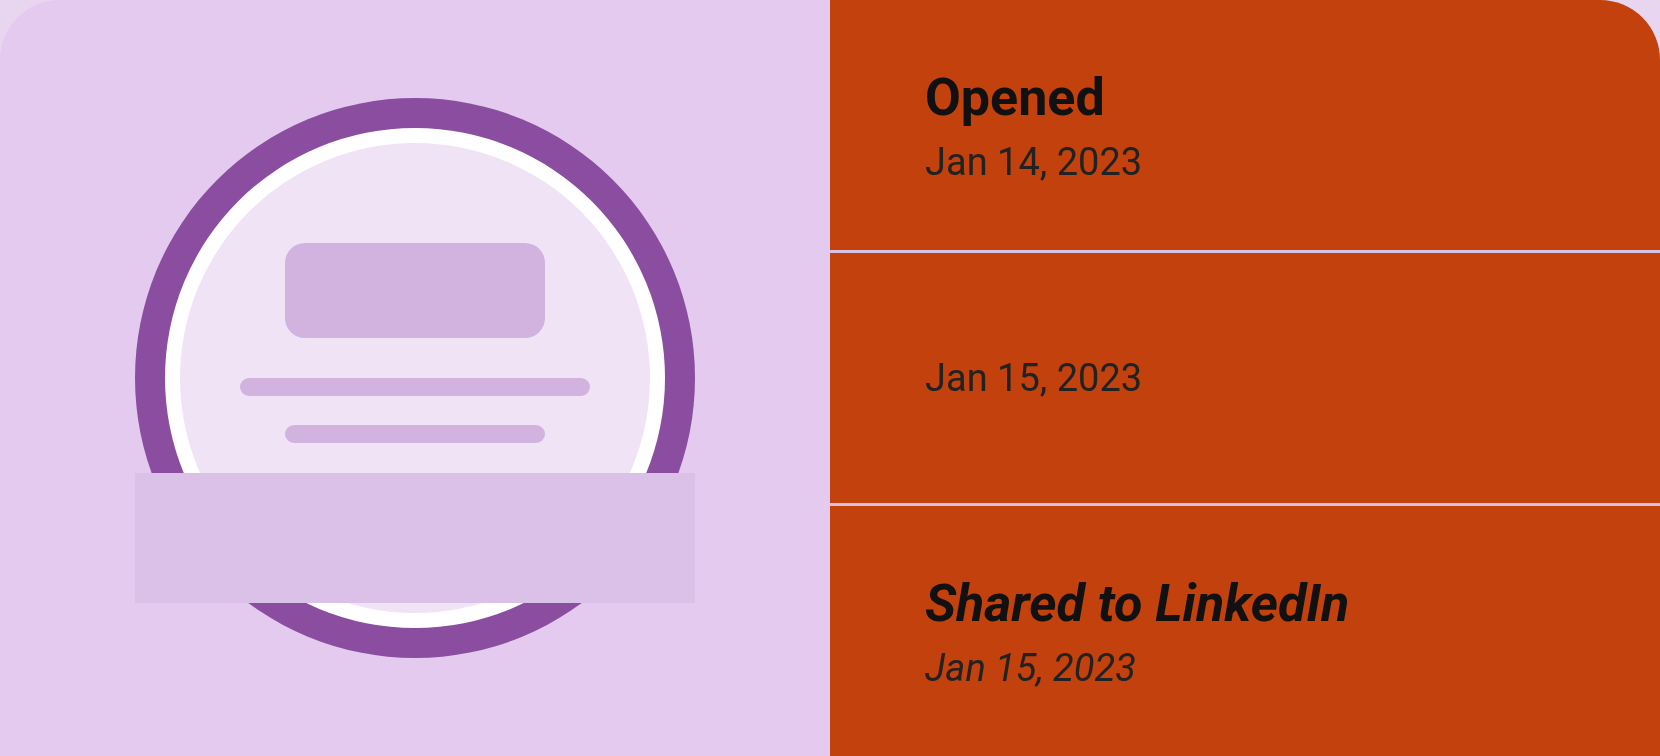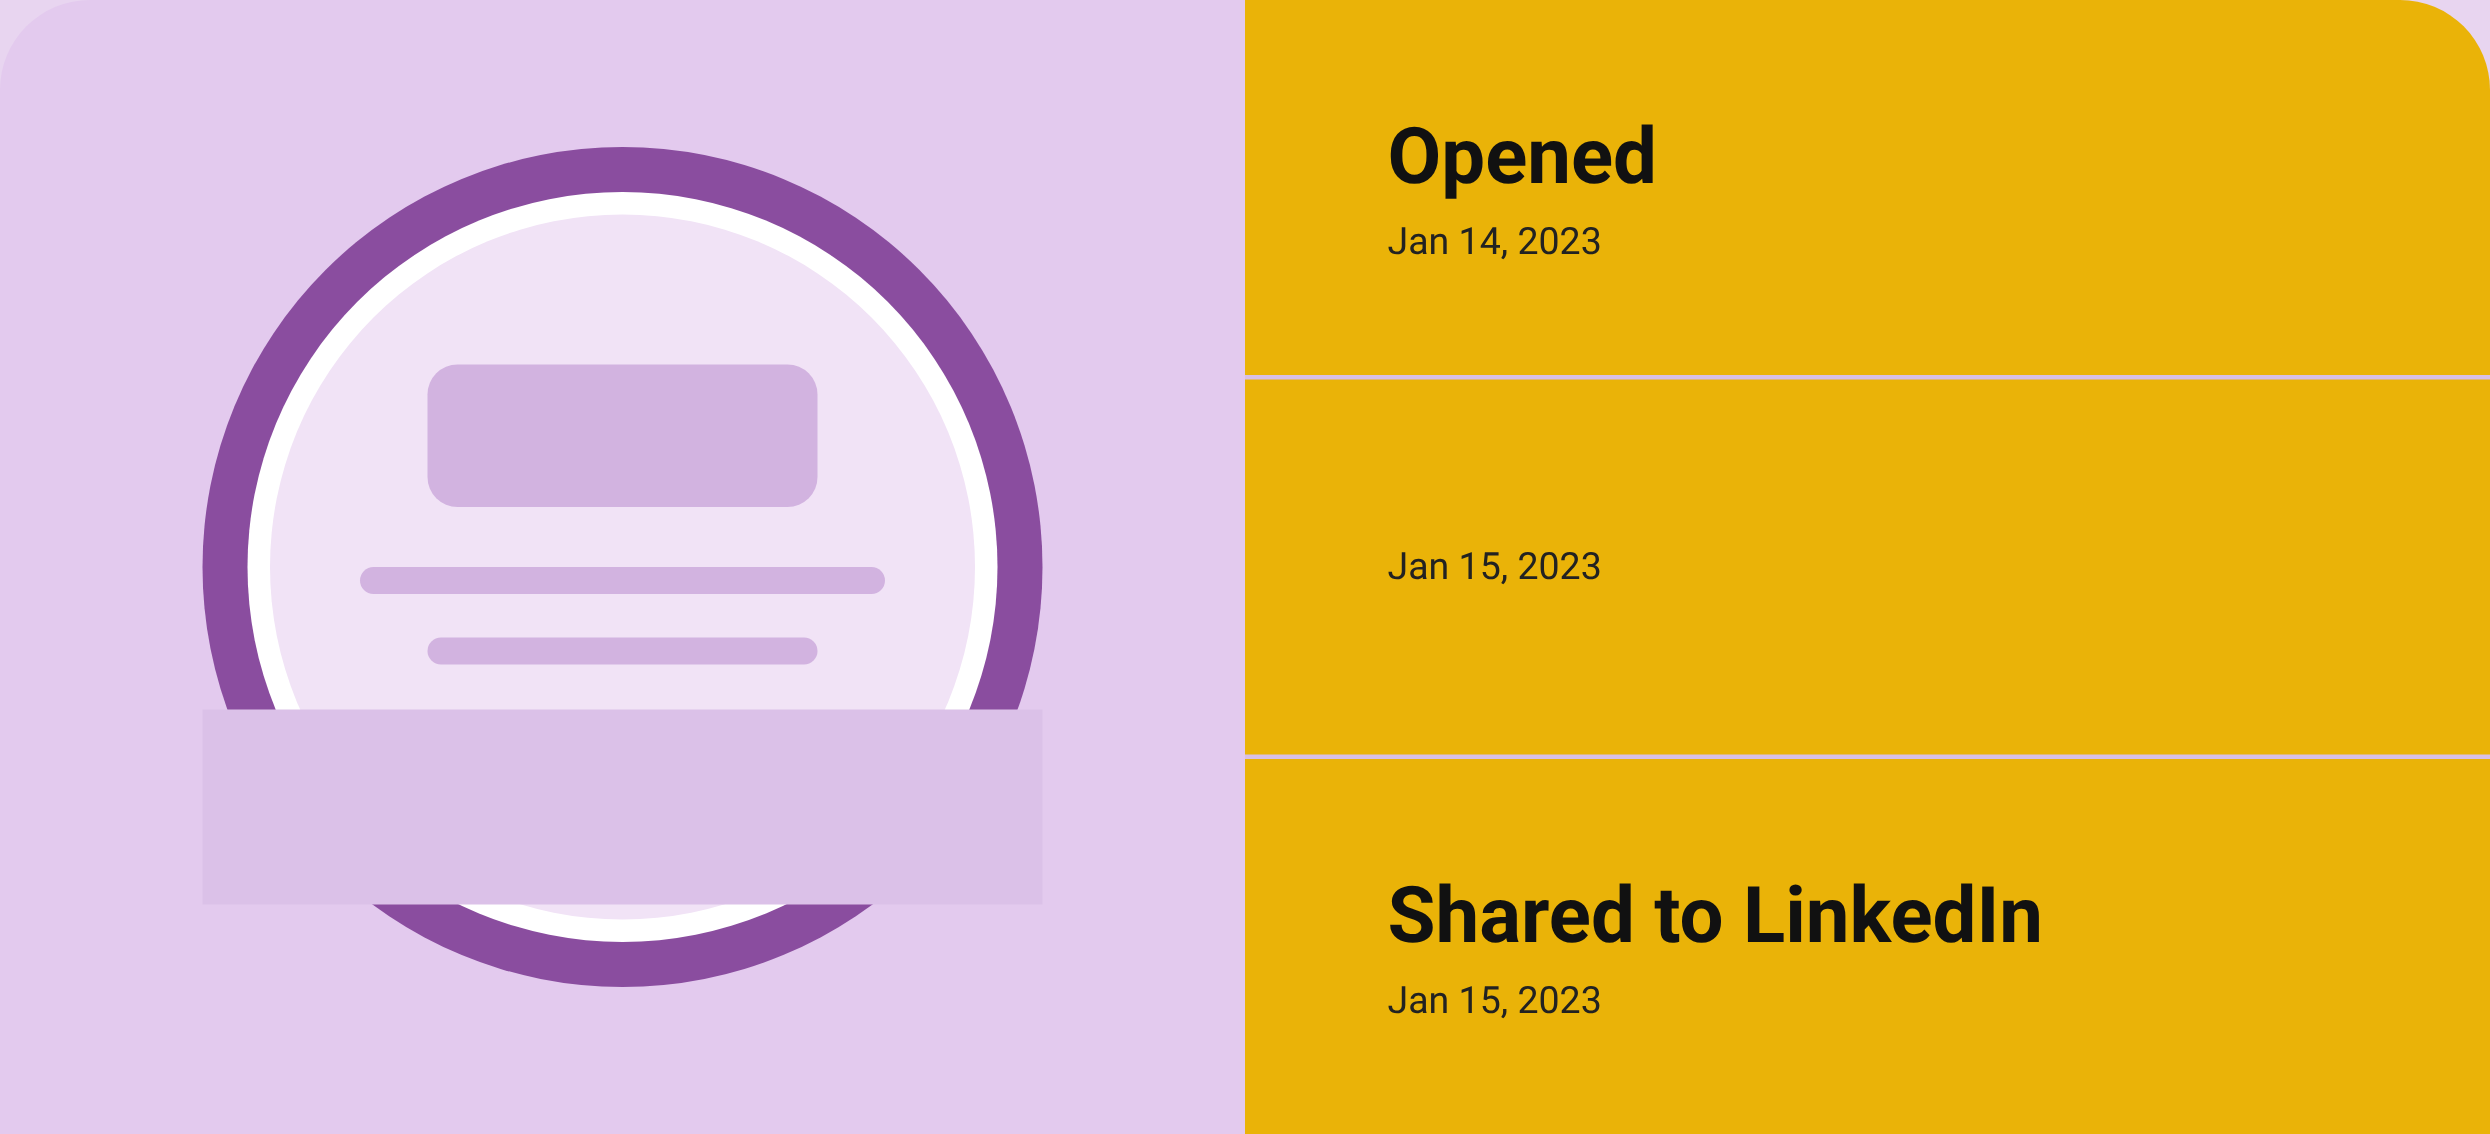--- a/index.html
+++ b/index.html
@@ -86,44 +86,45 @@
       position: absolute;
       width: 560px;
       height: 130px;
       top: 375px;
       left: 0;
       background: #dbc1e8;
     }
     .activity-panel {
       width: 830px;
       height: 100%;
-      background: #eab308;
+      background: #c2410c;
       border-top-right-radius: 60px;
       display: flex;
       flex-direction: column;
     }
     .activity-item {
       flex: 1;
       border-bottom: 3px solid #d8c0e6;
       display: flex;
       flex-direction: column;
       justify-content: center;
       padding-left: 95px;
     }
     .activity-item:last-child {
       border-bottom: none;
+      font-style: italic;
     }
     .activity-title {
       font-size: 52px;
       font-weight: 700;
       color: #111;
       margin-bottom: 12px;
     }
     .activity-date {
-      font-size: 25px;
+      font-size: 38px;
       font-weight: 400;
       color: #222;
     }
   </style>
 </head>
 <body>
 
 <div class="preview-panel">
   <div class="doc-circle-wrap">
     <div class="circle-outer"></div>

